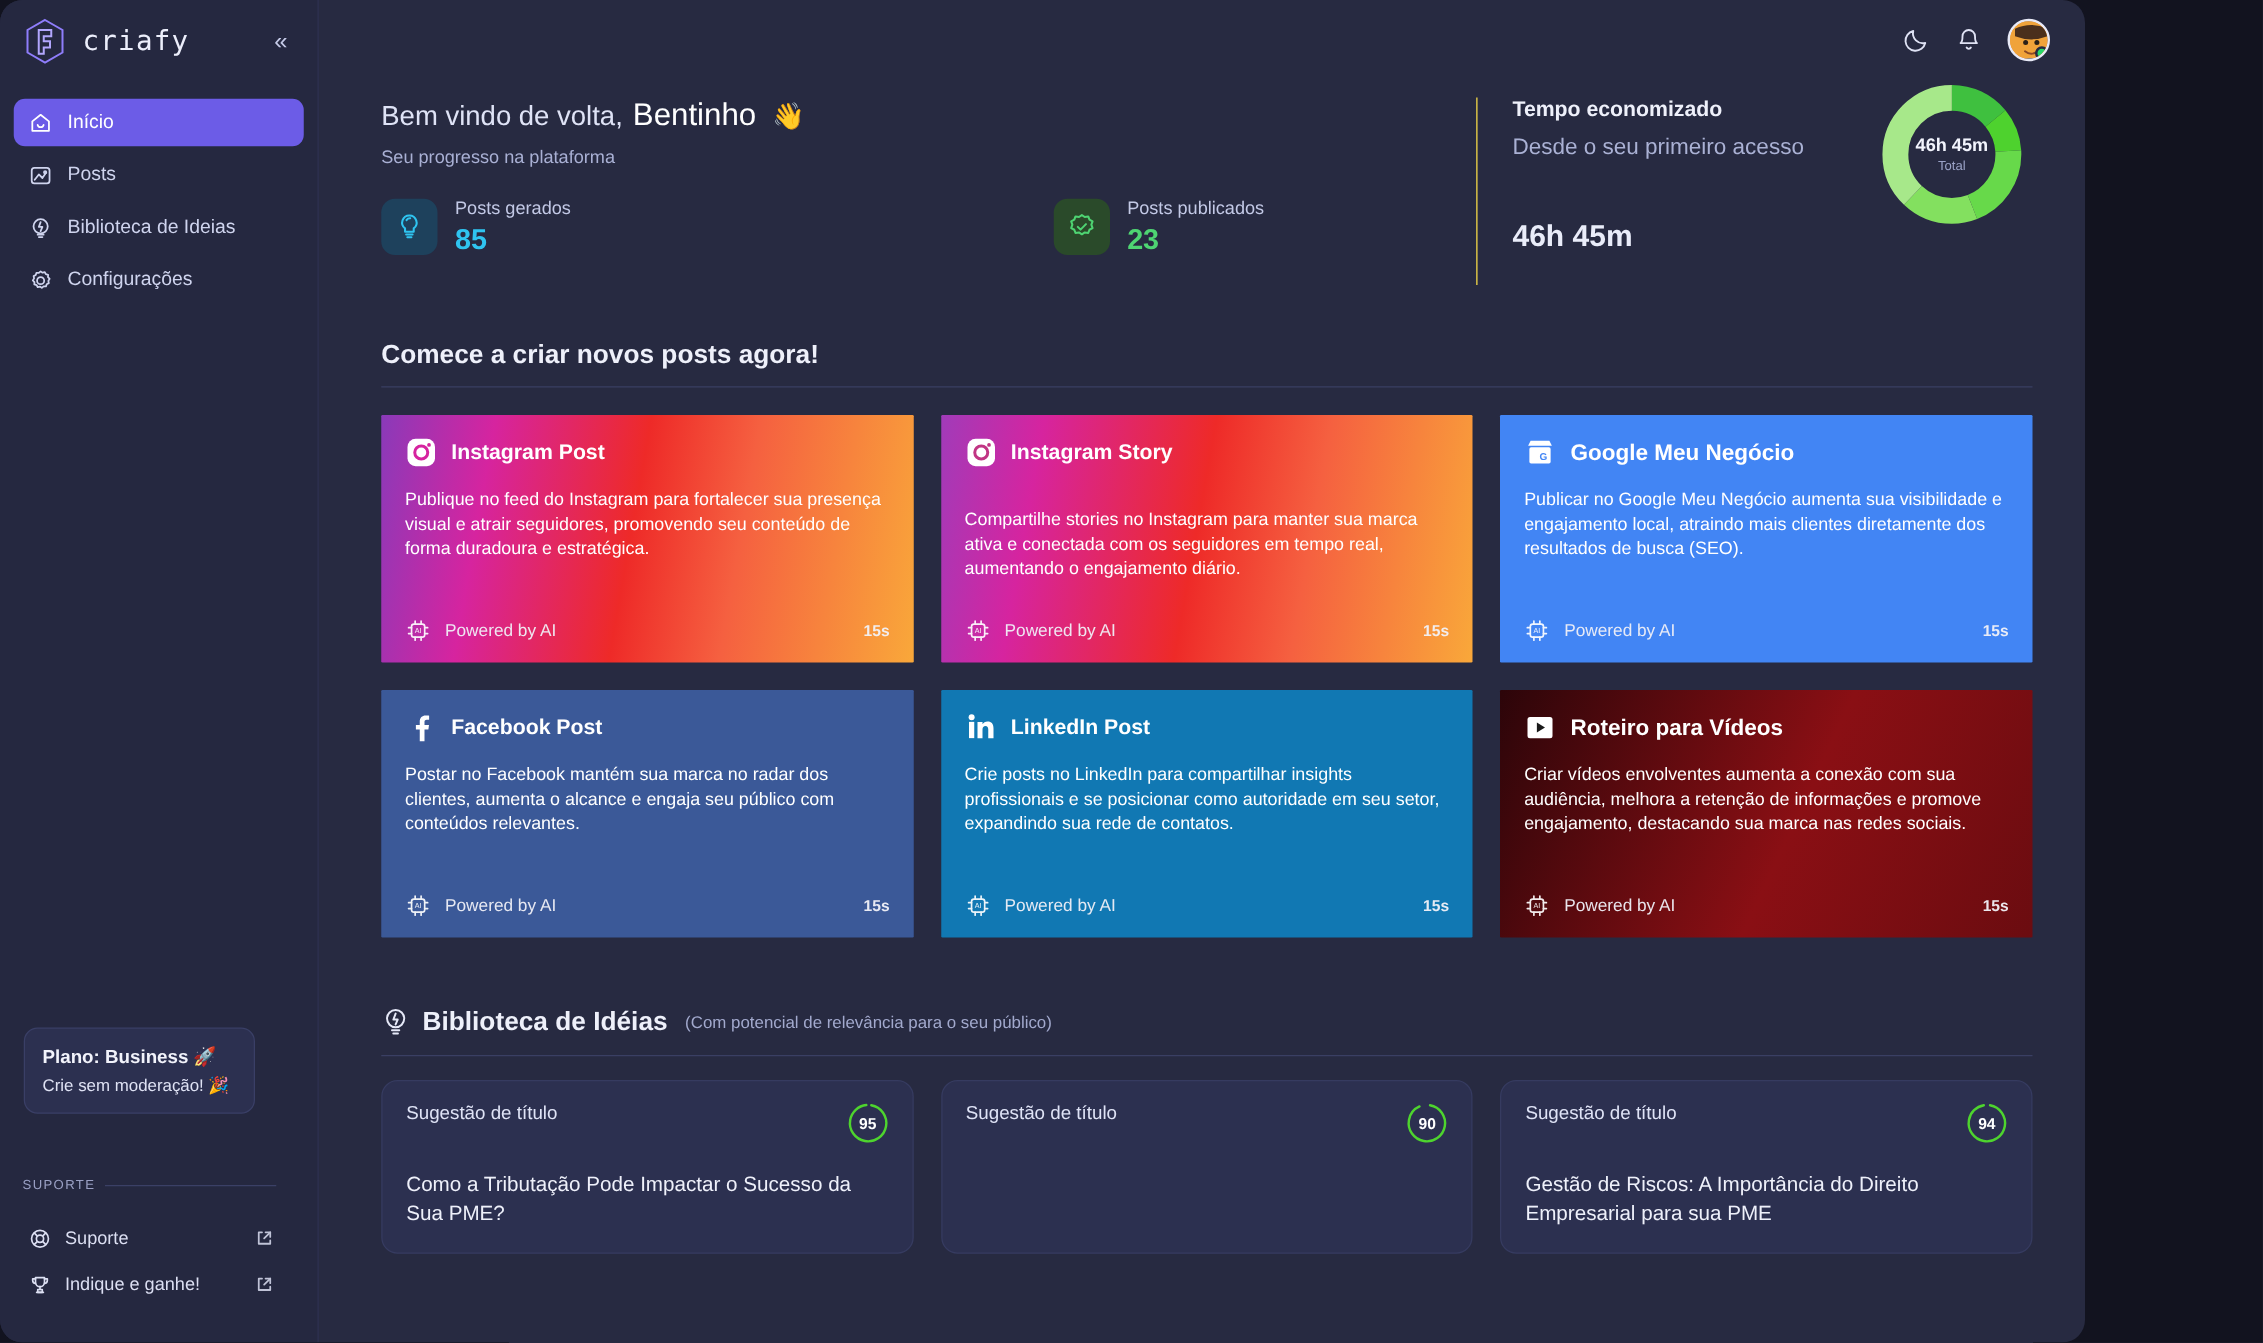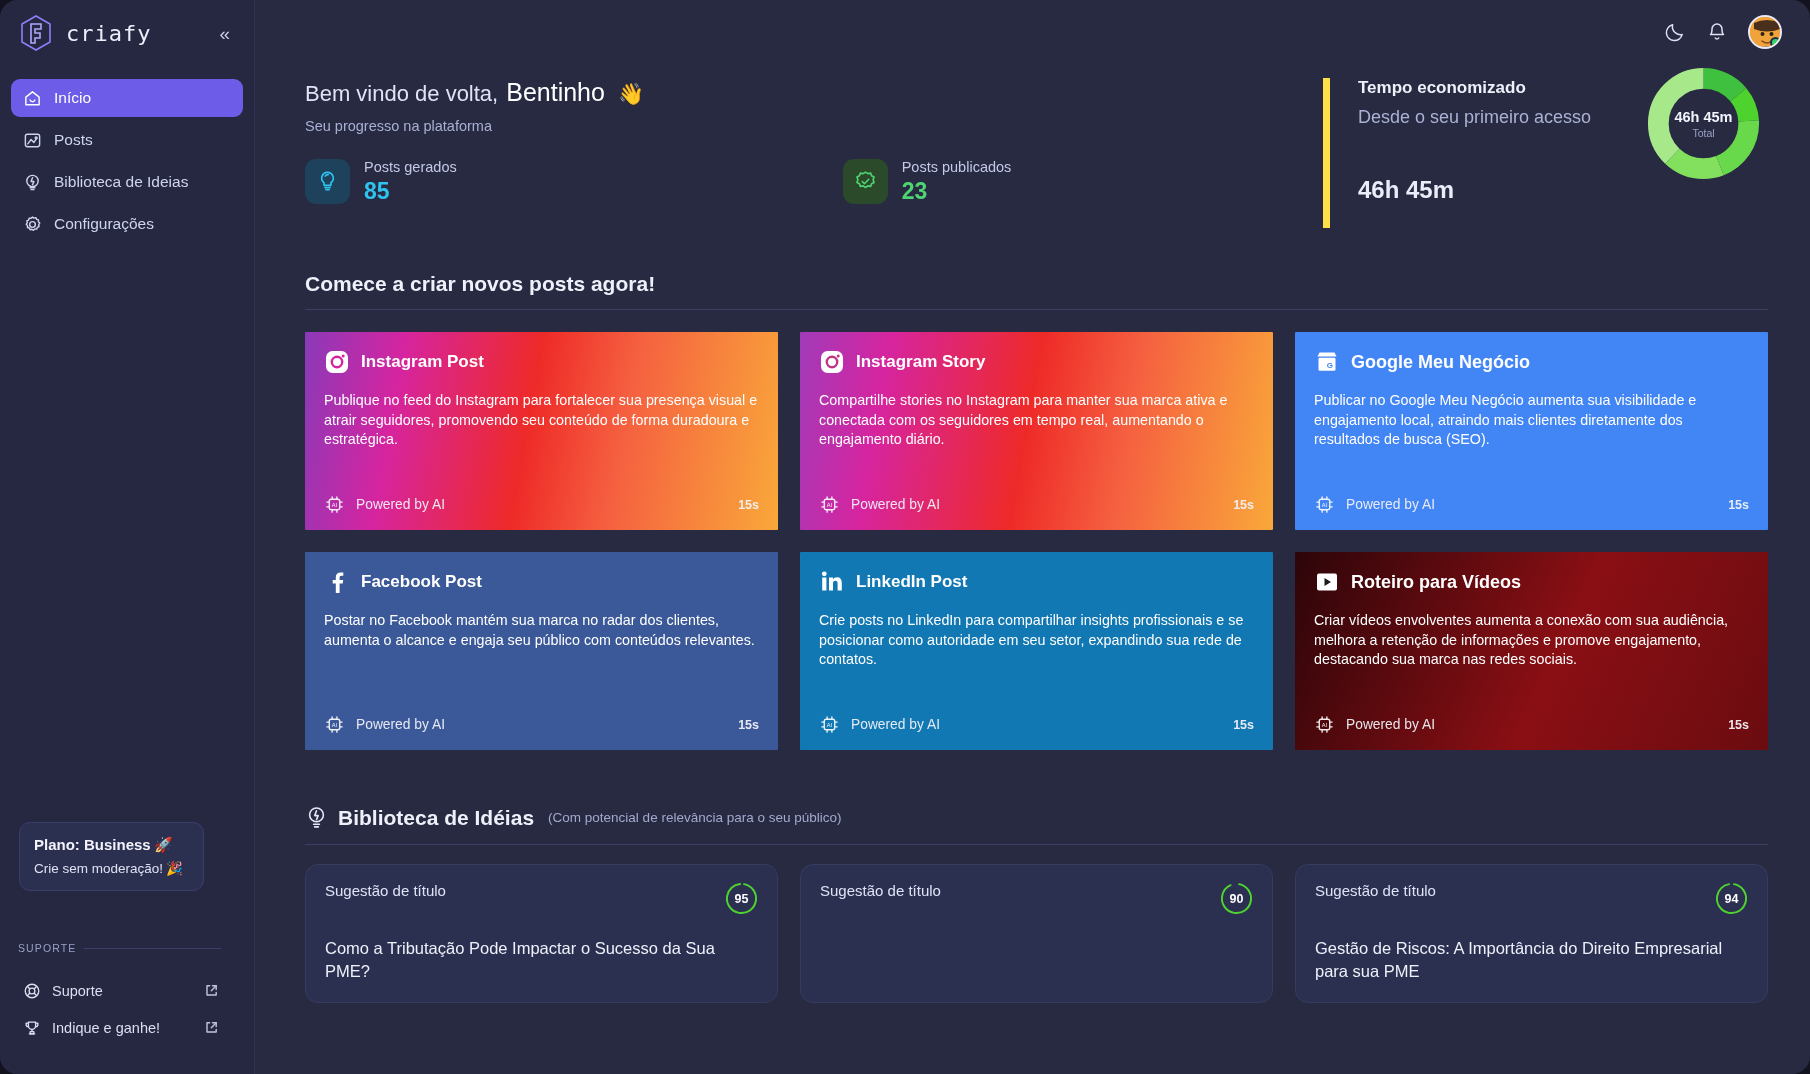--- a/index.html
+++ b/index.html
@@ -7,21 +7,21 @@
   html, body {
     width: 1810px;
     height: 1074px;
     overflow: hidden;
     background: #12131f;
     font-family: "Liberation Sans", sans-serif;
   }
 
   .app {
     position: relative;
-    width: 1810px;
+    width: 1668px;
     height: 1074px;
     background: #272a41;
     border-radius: 18px;
     overflow: hidden;
     display: flex;
   }
 
   
   .sidebar {
     width: 255px;
@@ -168,21 +168,21 @@
   .stat-ico.blue { background: #1e415c; }
   .stat-ico.green { background: #2a4a2a; }
   .stat-label { color: #c3c9e6; font-size: 14.5px; }
   .stat-value { font-size: 23px; font-weight: bold; margin-top: 2px; }
   .stat-value.blue { color: #2fc4f0; }
   .stat-value.green { color: #4ed472; }
   .stat-spacer { width: 386px; }
 
   .hero-right {
     width: 445px;
-    border-left: 7px solid #fde047;
+    border-left: 1px solid #fde047;
     padding-left: 28px;
     display: flex;
     align-items: flex-start;
     position: relative;
     min-height: 150px;
   }
   .time-title { color: #eef0fa; font-size: 17px; font-weight: bold; }
   .time-sub { color: #aab1d4; font-size: 18px; margin-top: 9px; }
   .time-big { color: #e9ecf9; font-size: 24px; font-weight: bold; margin-top: 48px; }
   .donut { position: absolute; right: 8px; top: -11px; width: 113px; height: 113px; }
@@ -210,21 +210,21 @@
   .pcard {
     border-radius: 1px;
     padding: 17px 19px 15px 19px;
     min-height: 198px;
     display: flex;
     flex-direction: column;
     cursor: pointer;
     position: relative;
   }
   .pcard.instagram { background: linear-gradient(100deg,#8a3ab9 0%,#d6249f 20%,#ee2a28 47%,#f56040 66%,#f9a83a 100%); }
-  .pcard.story     { background: linear-gradient(100deg,#a13bb9 0%,#d6249f 18%,#ee2a28 48%,#f56040 68%,#f9a83a 100%); }
+  .pcard.story     { background: linear-gradient(100deg,#a13bb9 0%,#d6249f 18%,#ee2a28 48%,#f56040 68%,#f9a83a 100%); gap: 16px; }
   .pcard.gmb       { background: #4285f4; }
   .pcard.facebook  { background: #3b5998; }
   .pcard.linkedin  { background: #1178b3; }
   .pcard.video     { background: linear-gradient(115deg,#2c0509 0%,#8a0f14 55%,#6b0c10 100%); }
 
   .pc-head { display: flex; align-items: center; gap: 11px; }
   .pc-ico { width: 26px; height: 26px; flex: none; }
   .pc-title { color: #ffffff; font-size: 17px; font-weight: bold; }
   .pcard.gmb .pc-title { font-size: 18px; }
   .pcard.video .pc-title { font-size: 18px; }

